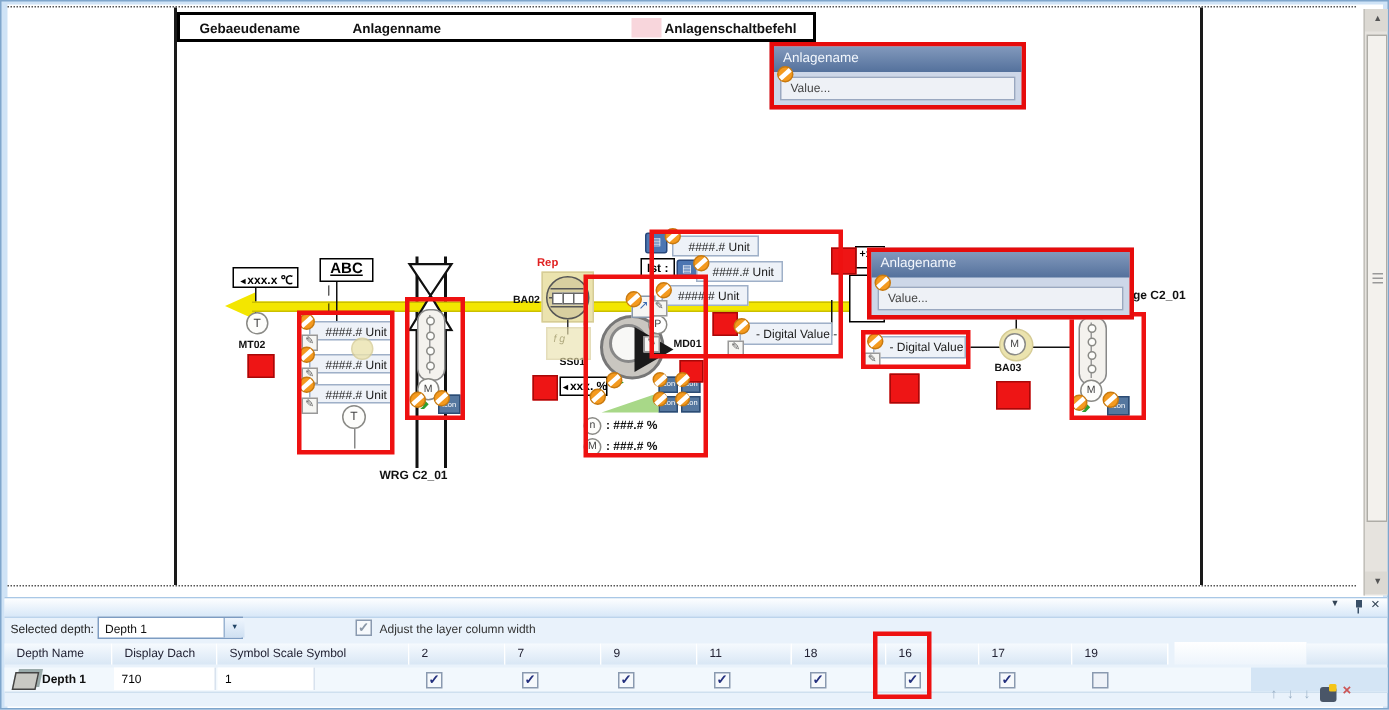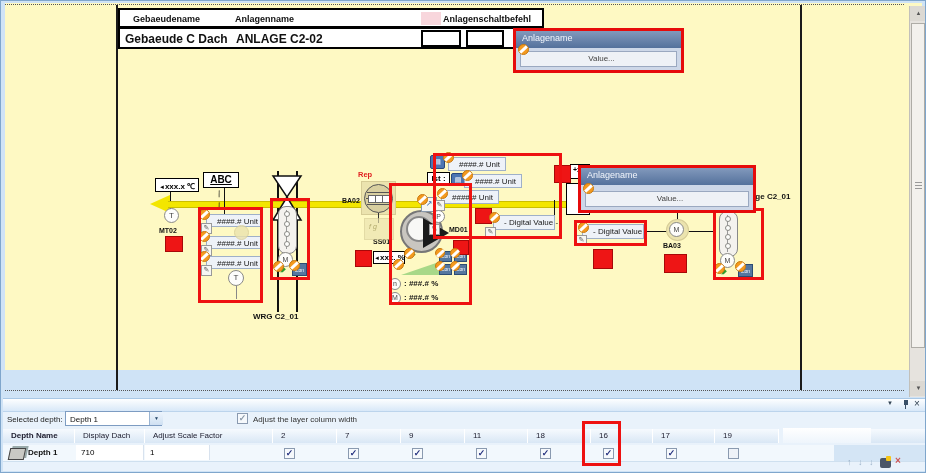--- a/index.html
+++ b/index.html
@@ -1,19 +1,19 @@
 <!DOCTYPE html>
 <html><head>
 <meta charset="utf-8">
 <style>
   html,body{margin:0;padding:0;background:#8fb4d8;}
   #root{position:relative;width:926px;height:473px;background:#cfe3f6;overflow:hidden;
         font-family:"Liberation Sans",sans-serif;border:1px solid #7fa6cc;box-sizing:border-box;}
   .abs{position:absolute;}
-  .canvas{left:4px;top:2px;width:917px;height:367px;background:#fef9c3;}
+  .canvas{left:4px;top:2px;width:917px;height:470px;background:#ffffff;}
   .vline{background:#1a1a1a;width:2px;}
   .dotline{border-top:1px dotted #555;height:0;}
   .whitebox{background:#fff;border:2px solid #000;box-sizing:border-box;}
   .lbl{color:#111;white-space:nowrap;}
   .b{font-weight:bold;}
   .fld{background:#eef2f8;border:1px solid #9fb0c8;font-size:8px;color:#1a1a1a;
        padding:2px 2px 0 10px;white-space:nowrap;box-sizing:border-box;}
   .minibox{background:#fff;border:1.5px solid #000;box-sizing:border-box;font-size:8px;
        font-weight:bold;white-space:nowrap;padding-top:1px;text-align:center;}
   .redrect{border:3px solid #ee1111;box-sizing:border-box;}
@@ -27,21 +27,21 @@
   .blueic{background:#4c76b2;border:1px solid #28487c;color:#fff;font-size:7px;line-height:12px;
           text-align:center;border-radius:2px;box-sizing:border-box;}
   .iconbox{background:#55779f;border:1px solid #2c4c74;color:#fff;font-size:5px;line-height:9px;
           text-align:center;box-sizing:border-box;}
   .circ{border-radius:50%;background:#fdfdfb;border:1.5px solid #8a8a86;color:#444;
         text-align:center;box-sizing:border-box;}
   .popup{border:3px solid #e60b0b;background:#cdd7e8;box-sizing:border-box;z-index:20;}
   .popup .ttl{height:17px;background:linear-gradient(#8299bc,#54719c);color:#f2f6fc;
         font-size:9px;padding:2px 0 0 6px;box-sizing:border-box;}
   .popup .valfld{position:absolute;left:4px;right:4px;bottom:3px;height:16px;background:#eef1f6;
-        border:1px solid #9aa8c0;font-size:8px;color:#444;padding:2px 0 0 6px;box-sizing:border-box;text-align:center;}
+        border:1px solid #9aa8c0;font-size:8px;color:#444;padding:2px 0 0 6px;box-sizing:border-box;}
   .halo{background:#ebe3ae;border:1px solid #d6cc96;box-sizing:border-box;}
   
   .sbtrack{left:904px;top:3px;width:17px;height:391px;background:#e6e3de;border-left:1px solid #c2c0ba;box-sizing:border-box;}
   .sbbtn{width:17px;height:15px;background:#dcd9d3;color:#555;font-size:6px;text-align:center;line-height:15px;}
   .sbthumb{left:1px;top:17px;width:14px;height:325px;background:#f3f1ed;border:1px solid #aeaca6;box-sizing:border-box;}
   .grip{left:3px;width:7px;height:1px;background:#999;}
   
   .panel{left:2px;top:397px;width:922px;height:73px;background:#e9f2fb;border-top:1px solid #a9c8e6;box-sizing:border-box;}
   .panelhdr{left:0;top:0;width:922px;height:13px;background:linear-gradient(#fdfeff,#d8e8f8);
         border-bottom:1px solid #bcd4ec;box-sizing:border-box;}
@@ -64,32 +64,26 @@
     <div class="abs dotline" style="left:0;top:387px;width:899px;"></div>
     <div class="abs vline" style="left:111px;top:2px;height:385px;"></div>
     <div class="abs vline" style="left:795px;top:2px;height:385px;"></div>
 
     <div class="abs whitebox" style="left:113px;top:5px;width:426px;height:20px;">
       <span class="abs lbl b" style="left:13px;top:4px;font-size:9px;">Gebaeudename</span>
       <span class="abs lbl b" style="left:115px;top:4px;font-size:9px;">Anlagenname</span>
       <span class="abs" style="left:301px;top:2px;width:20px;height:13px;background:#f8d6dc;"></span>
       <span class="abs lbl b" style="left:323px;top:4px;font-size:9px;">Anlagenschaltbefehl</span>
     </div>
-    <div class="abs whitebox" style="left:113px;top:24px;width:426px;height:22px;">
-      <span class="abs lbl b" style="left:5px;top:3px;font-size:12px;">Gebaeude C Dach</span>
-      <span class="abs lbl b" style="left:116px;top:3px;font-size:12px;">ANLAGE C2-02</span>
-      <span class="abs whitebox" style="left:301px;top:1px;width:40px;height:17px;"></span>
-      <span class="abs whitebox" style="left:346px;top:1px;width:38px;height:17px;"></span>
-    </div>
 
     <div class="abs" style="left:145px;top:192px;width:0;height:0;border-right:20px solid #f3e600;border-top:9px solid transparent;border-bottom:9px solid transparent;z-index:1;"></div>
     <div class="abs" style="left:163px;top:198px;width:571px;height:5px;background:#f3e600;border-top:1px solid #cbbf00;border-bottom:1px solid #cbbf00;z-index:1;"></div>
 
     <div class="abs minibox" style="left:150px;top:175px;width:44px;height:14px;z-index:3;"><span style="font-size:6px;">◄</span><span>xxx.x ℃</span></div>
-    <div class="abs minibox" style="left:198px;top:169px;width:36px;height:16px;font-size:10px;z-index:3;text-decoration:underline;">ABC</div>
+    <div class="abs minibox" style="left:208px;top:169px;width:36px;height:16px;font-size:10px;z-index:3;text-decoration:underline;">ABC</div>
     <div class="abs" style="left:219px;top:185px;width:1px;height:28px;background:#111;z-index:2;"></div>
     <span class="abs" style="left:213px;top:186px;font-size:9px;color:#111;transform:rotate(-15deg);z-index:2;">/</span>
     <span class="abs" style="left:213px;top:198px;font-size:9px;color:#111;transform:rotate(-15deg);z-index:2;">/</span>
 
     <div class="abs" style="left:165px;top:188px;width:1px;height:18px;background:#111;"></div>
     <div class="abs circ" style="left:159px;top:205px;width:15px;height:15px;font-size:8px;line-height:13px;z-index:2;">T</div>
     <span class="abs lbl b" style="left:154px;top:224px;font-size:7px;">MT02</span>
     <div class="abs redsq" style="left:160px;top:233px;width:18px;height:16px;z-index:4;"></div>
 
     <div class="abs fld" style="left:201px;top:211px;width:55px;height:13px;z-index:3;">####.# Unit</div>
@@ -254,23 +248,23 @@
     </div>
 
     <span class="abs" style="left:4px;top:16px;font-size:8px;color:#222;">Selected depth:</span>
     <div class="abs combo" style="left:62px;top:12px;width:97px;height:15px;">
       <span class="abs" style="left:4px;top:3px;">Depth 1</span>
       <span class="abs" style="left:83px;top:0;width:13px;height:13px;background:linear-gradient(#eef5fd,#cfe0f2);border-left:1px solid #9ab4d2;font-size:5px;color:#246;text-align:center;line-height:13px;">▼</span>
     </div>
     <span class="abs cbx" style="left:234px;top:14px;color:#8a98a8;">✓</span>
     <span class="abs" style="left:250px;top:16px;font-size:8px;color:#333;">Adjust the layer column width</span>
 
-    <div class="abs hcell" style="left:0;top:30px;width:72px;font-weight:bold;">Depth Name</div>
+    <div class="abs hcell" style="left:0;top:30px;width:72px;">Depth Name</div>
     <div class="abs hcell" style="left:72px;top:30px;width:70px;">Display Dach</div>
-    <div class="abs hcell" style="left:142px;top:30px;width:128px;">Adjust Scale Factor</div>
+    <div class="abs hcell" style="left:142px;top:30px;width:128px;">Symbol Scale Symbol</div>
     <div class="abs hcell" style="left:270px;top:30px;width:64px;">2</div>
     <div class="abs hcell" style="left:334px;top:30px;width:64px;">7</div>
     <div class="abs hcell" style="left:398px;top:30px;width:64px;">9</div>
     <div class="abs hcell" style="left:462px;top:30px;width:63px;">11</div>
     <div class="abs hcell" style="left:525px;top:30px;width:63px;">18</div>
     <div class="abs hcell" style="left:588px;top:30px;width:62px;">16</div>
     <div class="abs hcell" style="left:650px;top:30px;width:62px;">17</div>
     <div class="abs hcell" style="left:712px;top:30px;width:64px;">19</div>
     <div class="abs" style="left:780px;top:29px;width:88px;height:15px;background:linear-gradient(#ffffff,#eef5fc);"></div>
     <div class="abs hcell" style="left:868px;top:30px;width:54px;border-right:none;"></div>

